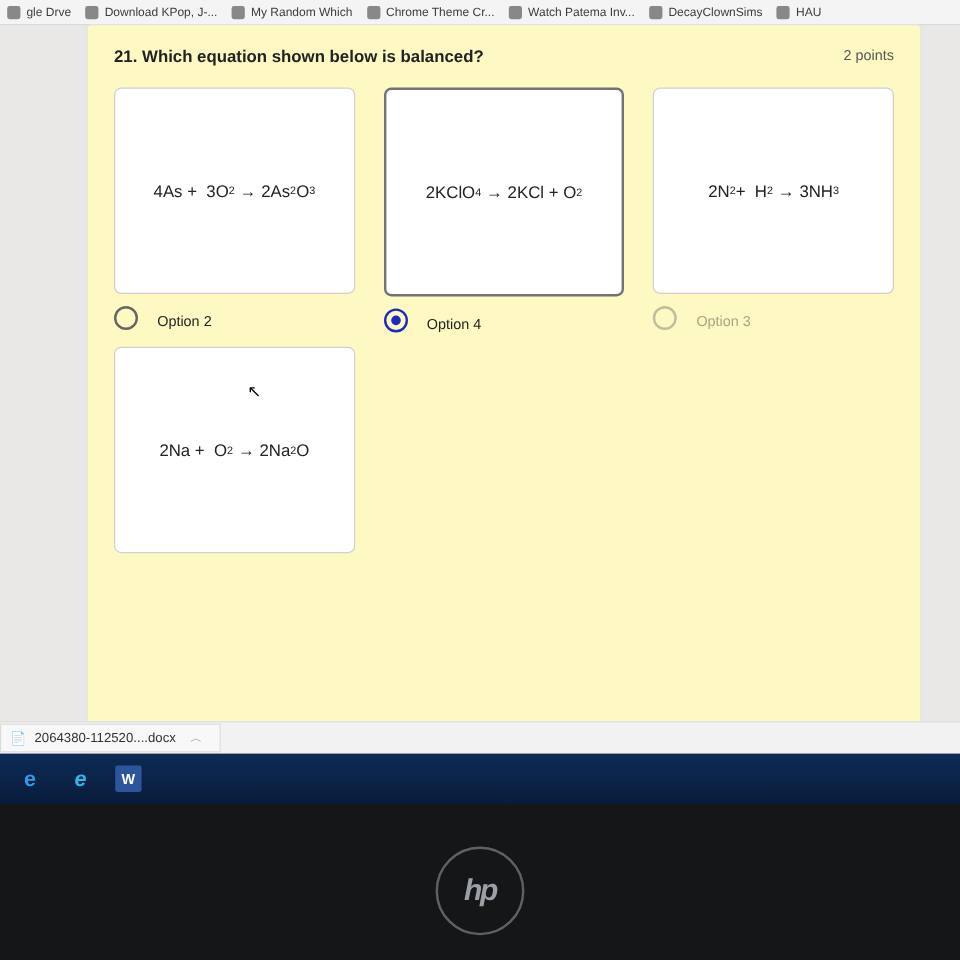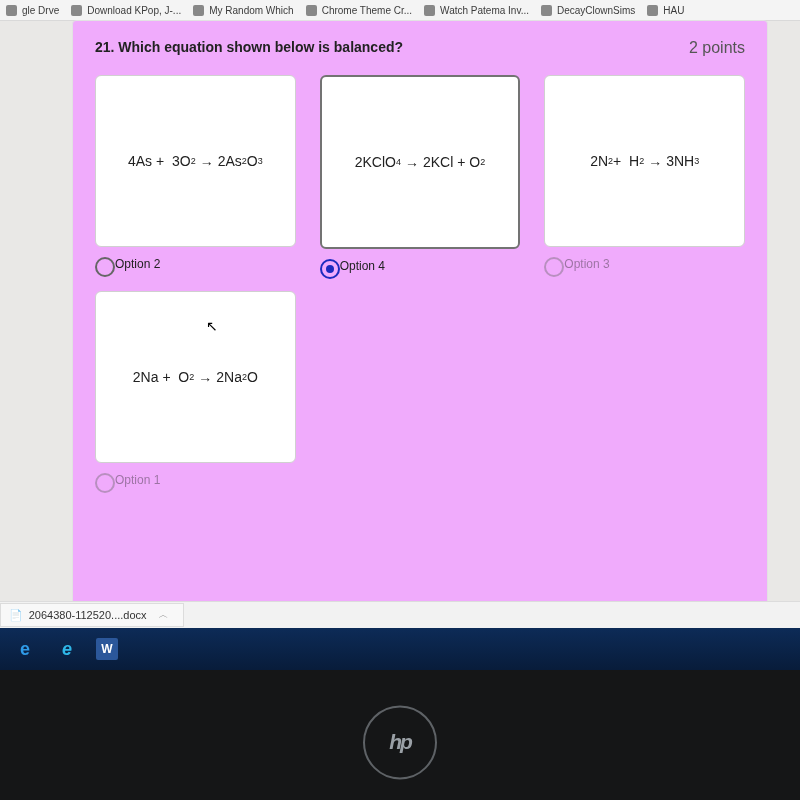--- a/index.html
+++ b/index.html
@@ -54,38 +54,38 @@
     display: inline-block;
     border-radius: 2px;
   }
   
   .card {
     position: absolute;
     top: 20px;
     left: 72px;
     right: 32px;
     height: 580px;
-    background: #f0abfc;
+    background: #fef9c3;
     border: 1px solid #e2e2e2;
     border-radius: 4px;
     padding: 18px 22px 10px 22px;
   }
   .q-header {
     display: flex;
     justify-content: space-between;
     align-items: flex-start;
     margin-bottom: 18px;
   }
   .q-title {
     font-weight: 700;
     font-size: 14px;
     color: #222;
   }
   .q-points {
-    font-size: 16px;
+    font-size: 12px;
     color: #555;
   }
   .options-grid {
     display: grid;
     grid-template-columns: 1fr 1fr 1fr;
     gap: 12px 24px;
   }
   .opt-wrap {
     
   }
@@ -108,22 +108,22 @@
     font-size: 9px;
     vertical-align: sub;
   }
   .arrow {
     display: inline-block;
     padding: 0 4px;
     font-weight: bold;
   }
   .radio-row {
     display: flex;
-    align-items: flex-start;
-    gap: 0;
+    align-items: flex-end;
+    gap: 16px;
     font-size: 12px;
     color: #222;
   }
   .radio-outer {
     width: 16px;
     height: 16px;
     border: 2px solid #666;
     border-radius: 50%;
     display: flex;
     align-items: center;
@@ -218,21 +218,21 @@
     height: 70px;
     border: 2px solid #5e6266;
     border-radius: 50%;
     display: flex;
     align-items: center;
     justify-content: center;
     color: #9aa0a6;
     font-family: "Arial", sans-serif;
     font-style: italic;
     font-weight: 600;
-    font-size: 21px;
+    font-size: 25px;
     letter-spacing: -2px;
   }
   .clip-bottom .radio-row {
     opacity: 0.4;
   }
 </style>
 </head>
 <body>
 
 <div class="photo">
@@ -298,24 +298,20 @@
         <div class="opt-wrap clip-bottom">
           <div class="eq-box">2N<sub>2</sub> + &nbsp;H<sub>2</sub> <span class="arrow">→</span> 3NH<sub>3</sub></div>
           <div class="radio-row">
             <span class="radio-outer"></span>
             <span>Option 3</span>
           </div>
         </div>
 
         <div class="opt-wrap clip-bottom">
           <div class="eq-box">2Na + &nbsp;O<sub>2</sub> <span class="arrow">→</span> 2Na<sub>2</sub>O</div>
-          <div class="radio-row">
-            <span class="radio-outer"></span>
-            <span>Option 1</span>
-          </div>
         </div>
       </div>
     </div>
 
     <div class="cursor">↖</div>
 
     <div class="download-bar">
       <div class="download-chip">
         <span>📄</span>
         <span>2064380-112520....docx</span>

